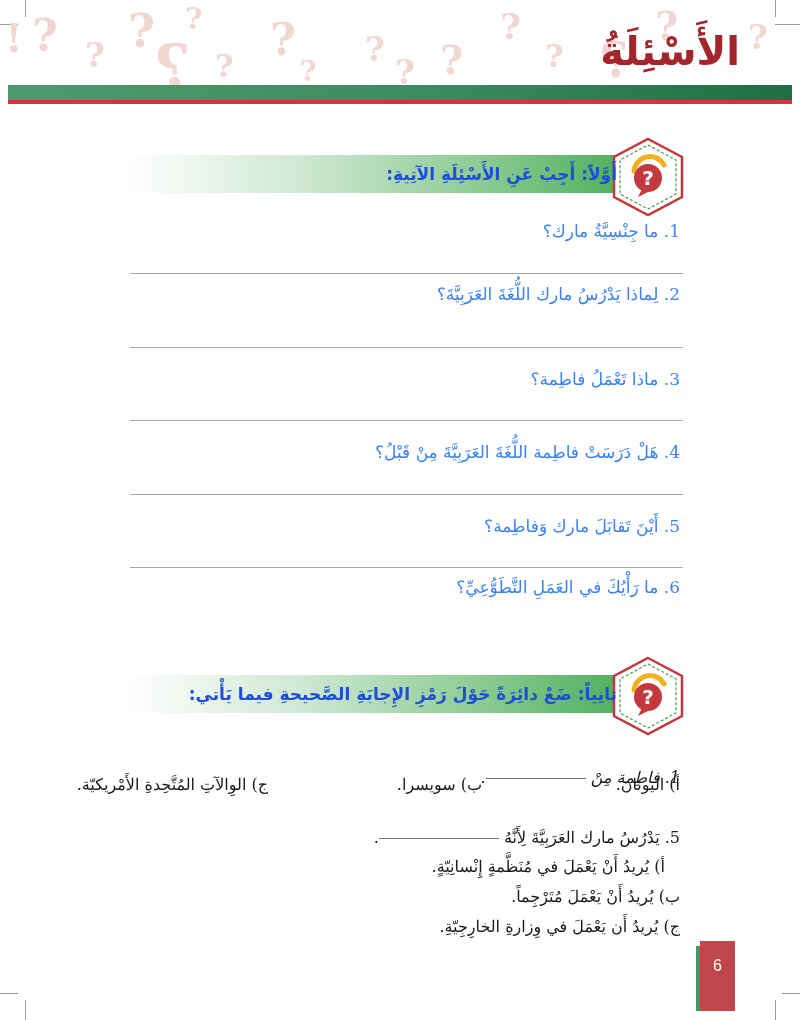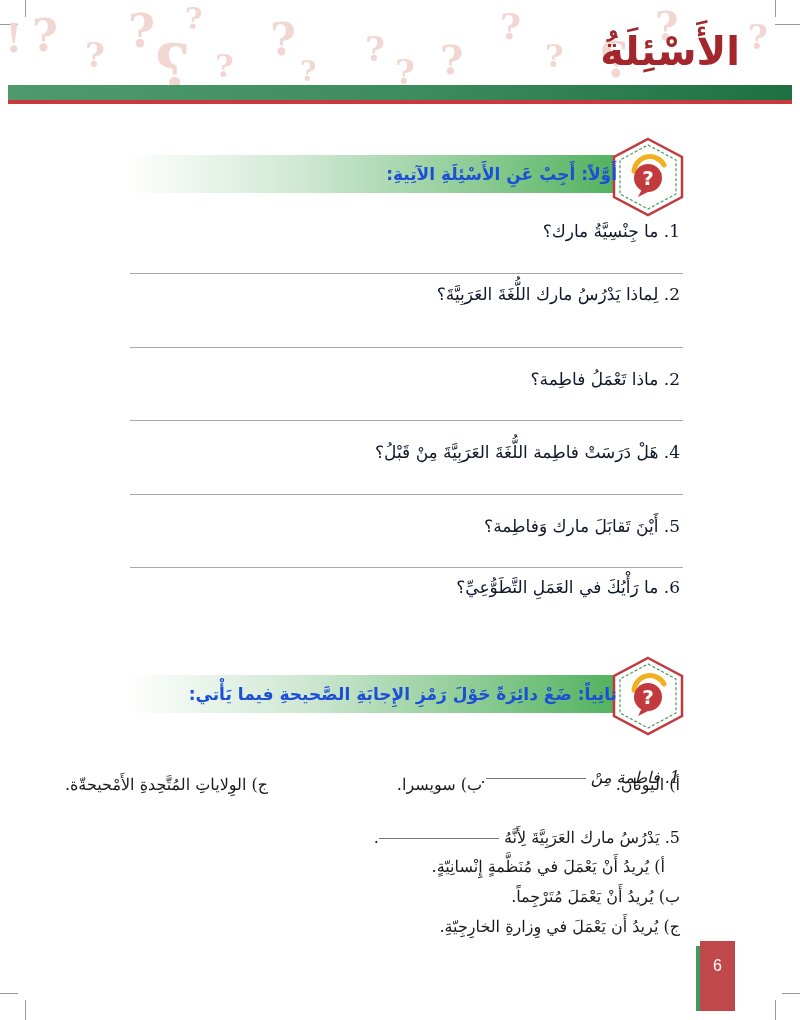--- a/index.html
+++ b/index.html
@@ -74,21 +74,21 @@
       width: 72px;
       height: 80px;
     }
     .question {
       position: absolute;
       right: 120px;
       direction: rtl;
       font-family: "DejaVu Serif", serif;
       font-size: 17px;
       white-space: nowrap;
-      color: #0f172a;
+      color: #3b82f6;
     }
     .answer-line {
       position: absolute;
       left: 130px;
       width: 553px;
       height: 1px;
       background: #a8a8a8;
     }
     .mc-text {
       position: absolute;
@@ -173,21 +173,21 @@
     <text x="36" y="48" font-family="DejaVu Sans, sans-serif" font-weight="bold" font-size="20" fill="#fff" text-anchor="middle">?</text>
   </svg>
   <div class="section-title" style="top:164px;right:183px;">أَوَّلاً: أَجِبْ عَنِ الأَسْئِلَةِ الآتِيةِ:</div>
 
   <div class="question" style="top:221px;">1. ما جِنْسِيَّةُ مارك؟</div>
   <div class="answer-line" style="top:273px;"></div>
 
   <div class="question" style="top:284px;">2. لِماذا يَدْرُسُ مارك اللُّغَةَ العَرَبِيَّةَ؟</div>
   <div class="answer-line" style="top:347px;"></div>
 
-  <div class="question" style="top:369px;">2. ماذا تَعْمَلُ فاطِمة؟</div>
+  <div class="question" style="top:369px;">3. ماذا تَعْمَلُ فاطِمة؟</div>
   <div class="answer-line" style="top:420px;"></div>
 
   <div class="question" style="top:442px;">4. هَلْ دَرَسَتْ فاطِمة اللُّغَةَ العَرَبِيَّةَ مِنْ قَبْلُ؟</div>
   <div class="answer-line" style="top:494px;"></div>
 
   <div class="question" style="top:516px;">5. أَيْنَ تَقابَلَ مارك وَفاطِمة؟</div>
   <div class="answer-line" style="top:567px;"></div>
 
   <div class="question" style="top:577px;">6. ما رَأْيُكَ في العَمَلِ التَّطَوُّعِيِّ؟</div>
 </div>
@@ -203,21 +203,21 @@
     <text x="36" y="48" font-family="DejaVu Sans, sans-serif" font-weight="bold" font-size="20" fill="#fff" text-anchor="middle">?</text>
   </svg>
   <div class="section-title" style="top:684px;right:183px;">ثانِياً: ضَعْ دائِرَةً حَوْلَ رَمْزِ الإِجابَةِ الصَّحيحةِ فيما يَأْتي:</div>
 
   <div class="mc-text" style="top:768px;right:120px;font-style:italic;">
     <span>1. فاطِمة مِنْ</span>
     <span class="blank" style="width:100px;"></span><span>.</span>
   </div>
   <div class="mc-text" style="top:775px;right:120px;">أ) اليونان.</div>
   <div class="mc-text" style="top:775px;right:318px;">ب) سويسرا.</div>
-  <div class="mc-text" style="top:775px;right:532px;">ج) الوِلاياتِ المُتَّحِدةِ الأَمْحيحةّة.</div>
+  <div class="mc-text" style="top:775px;right:532px;">ج) الوِالآتِ المُتَّحِدةِ الأَمْريكيّة.</div>
 
   <div class="mc-text" style="top:828px;right:120px;">
     <span>5. يَدْرُسُ مارك العَرَبِيَّةَ لِأَنَّهُ</span>
     <span class="blank" style="width:120px;"></span><span>.</span>
   </div>
   <div class="mc-text" style="top:857px;right:135px;">أ) يُريدُ أَنْ يَعْمَلَ في مُنَظَّمةٍ إِنْسانِيّةٍ.</div>
   <div class="mc-text" style="top:887px;right:120px;">ب) يُريدُ أَنْ يَعْمَلَ مُتَرْجِماً.</div>
   <div class="mc-text" style="top:917px;right:120px;">ج) يُريدُ أَن يَعْمَلَ في وِزارةِ الخارِجِيّةِ.</div>
 </div>
 

